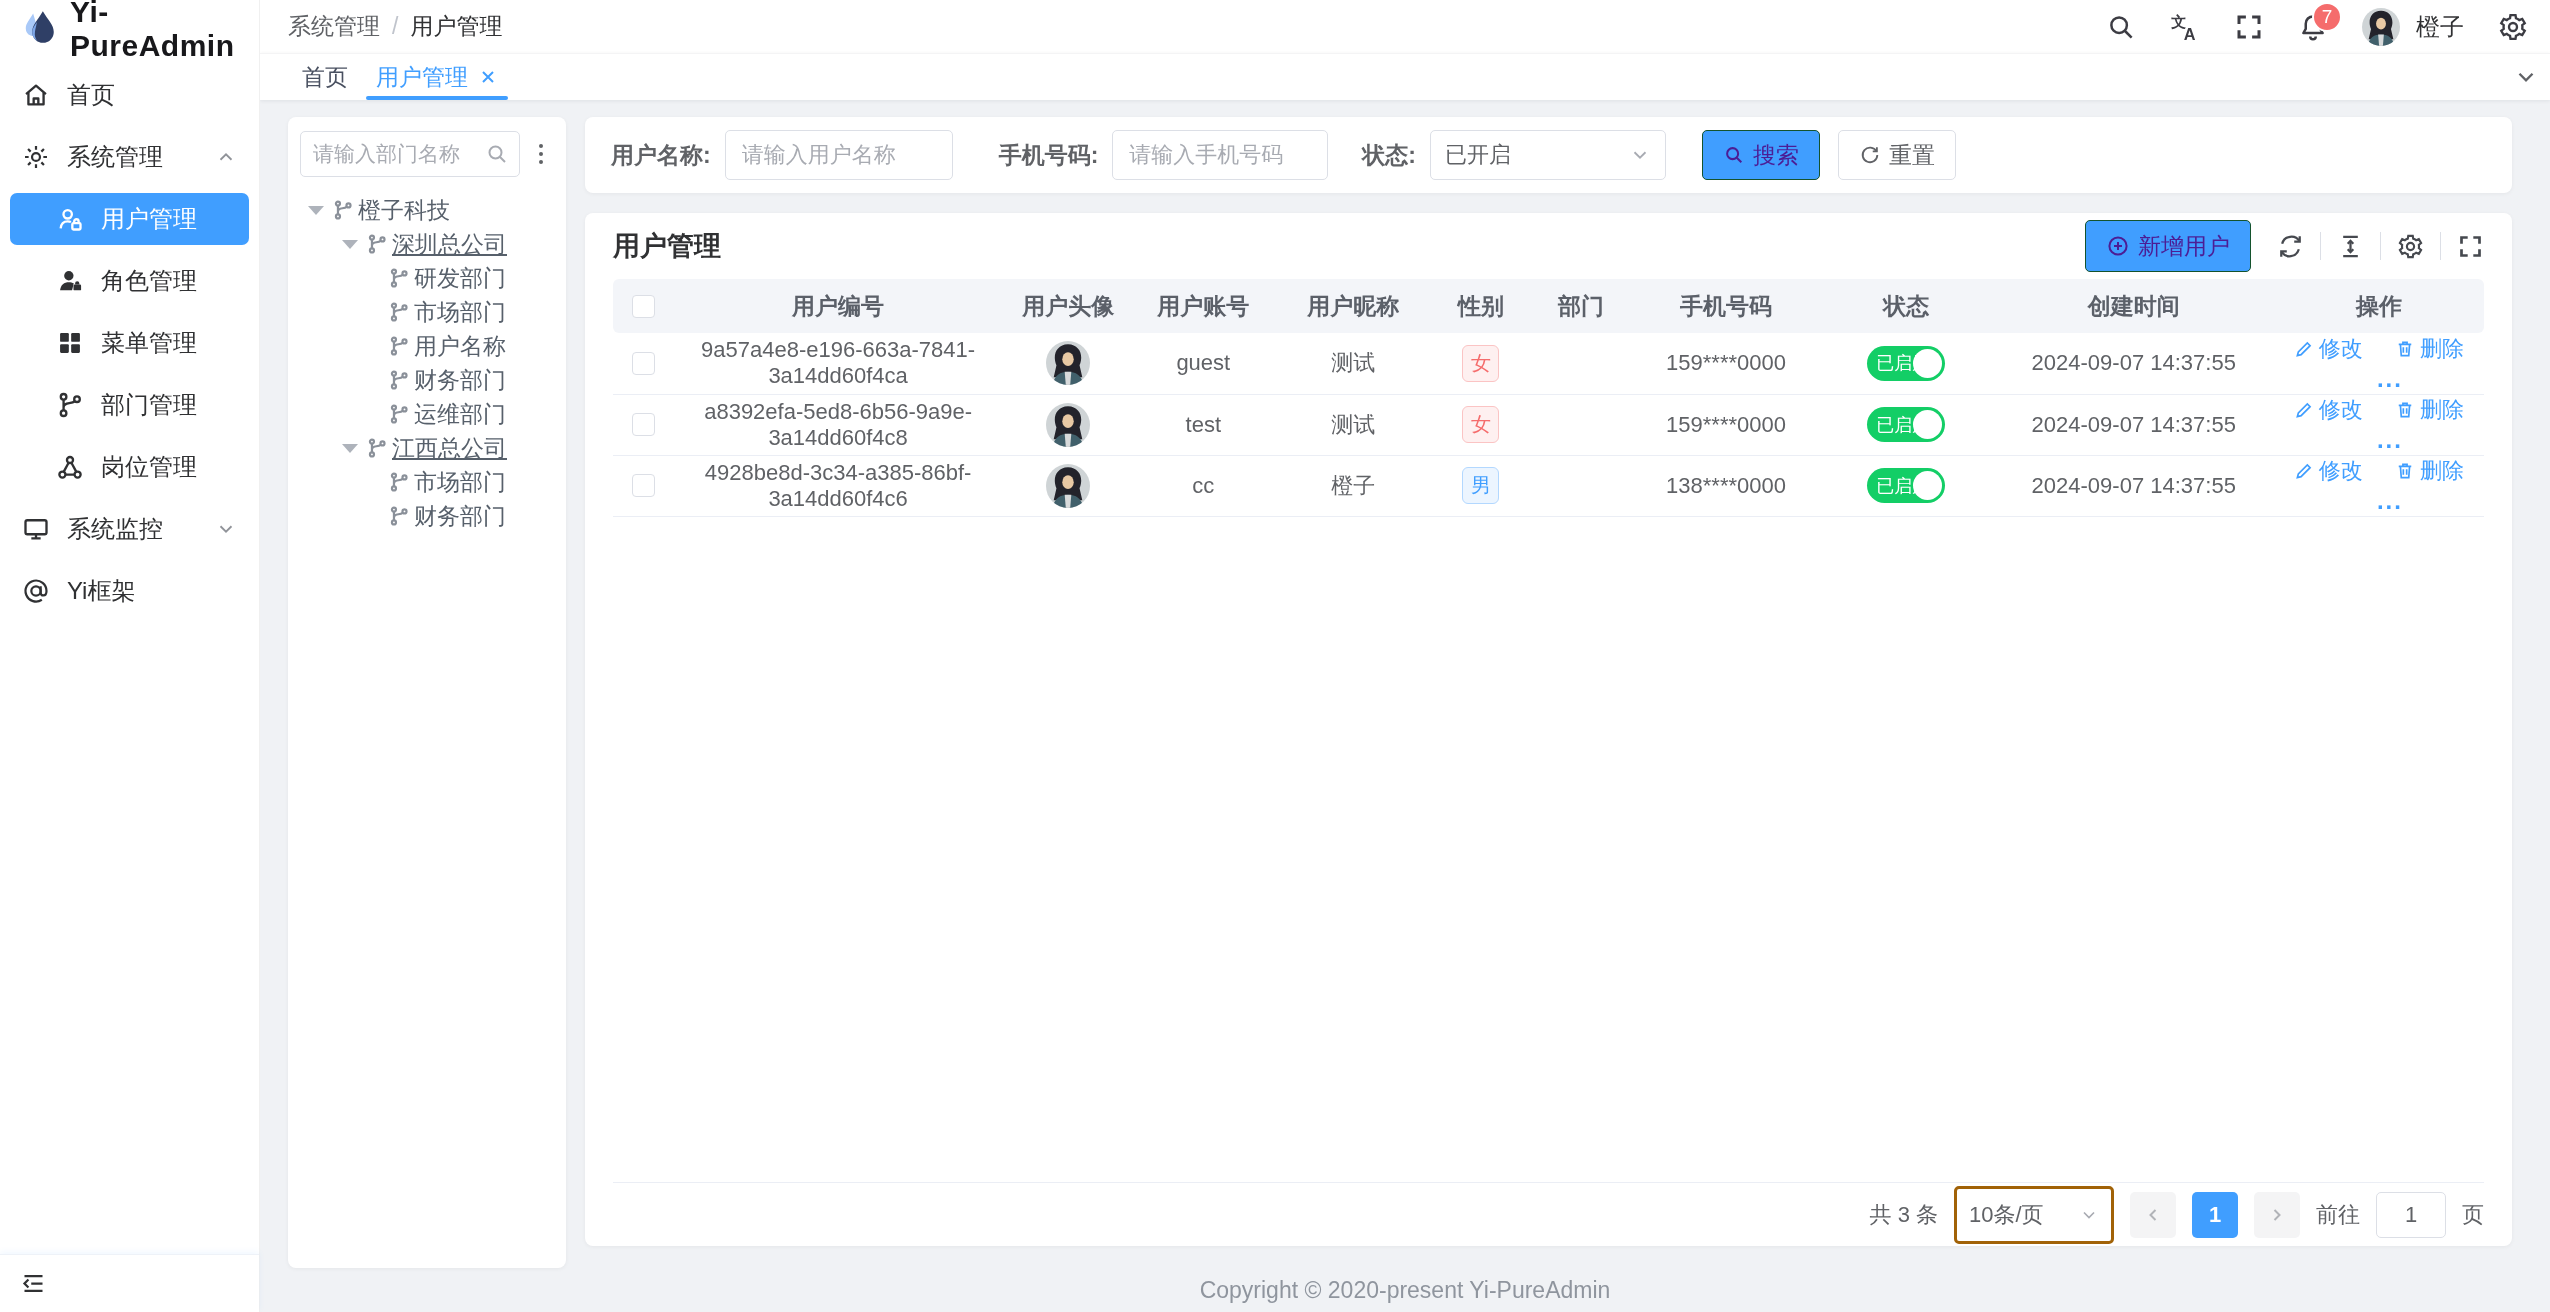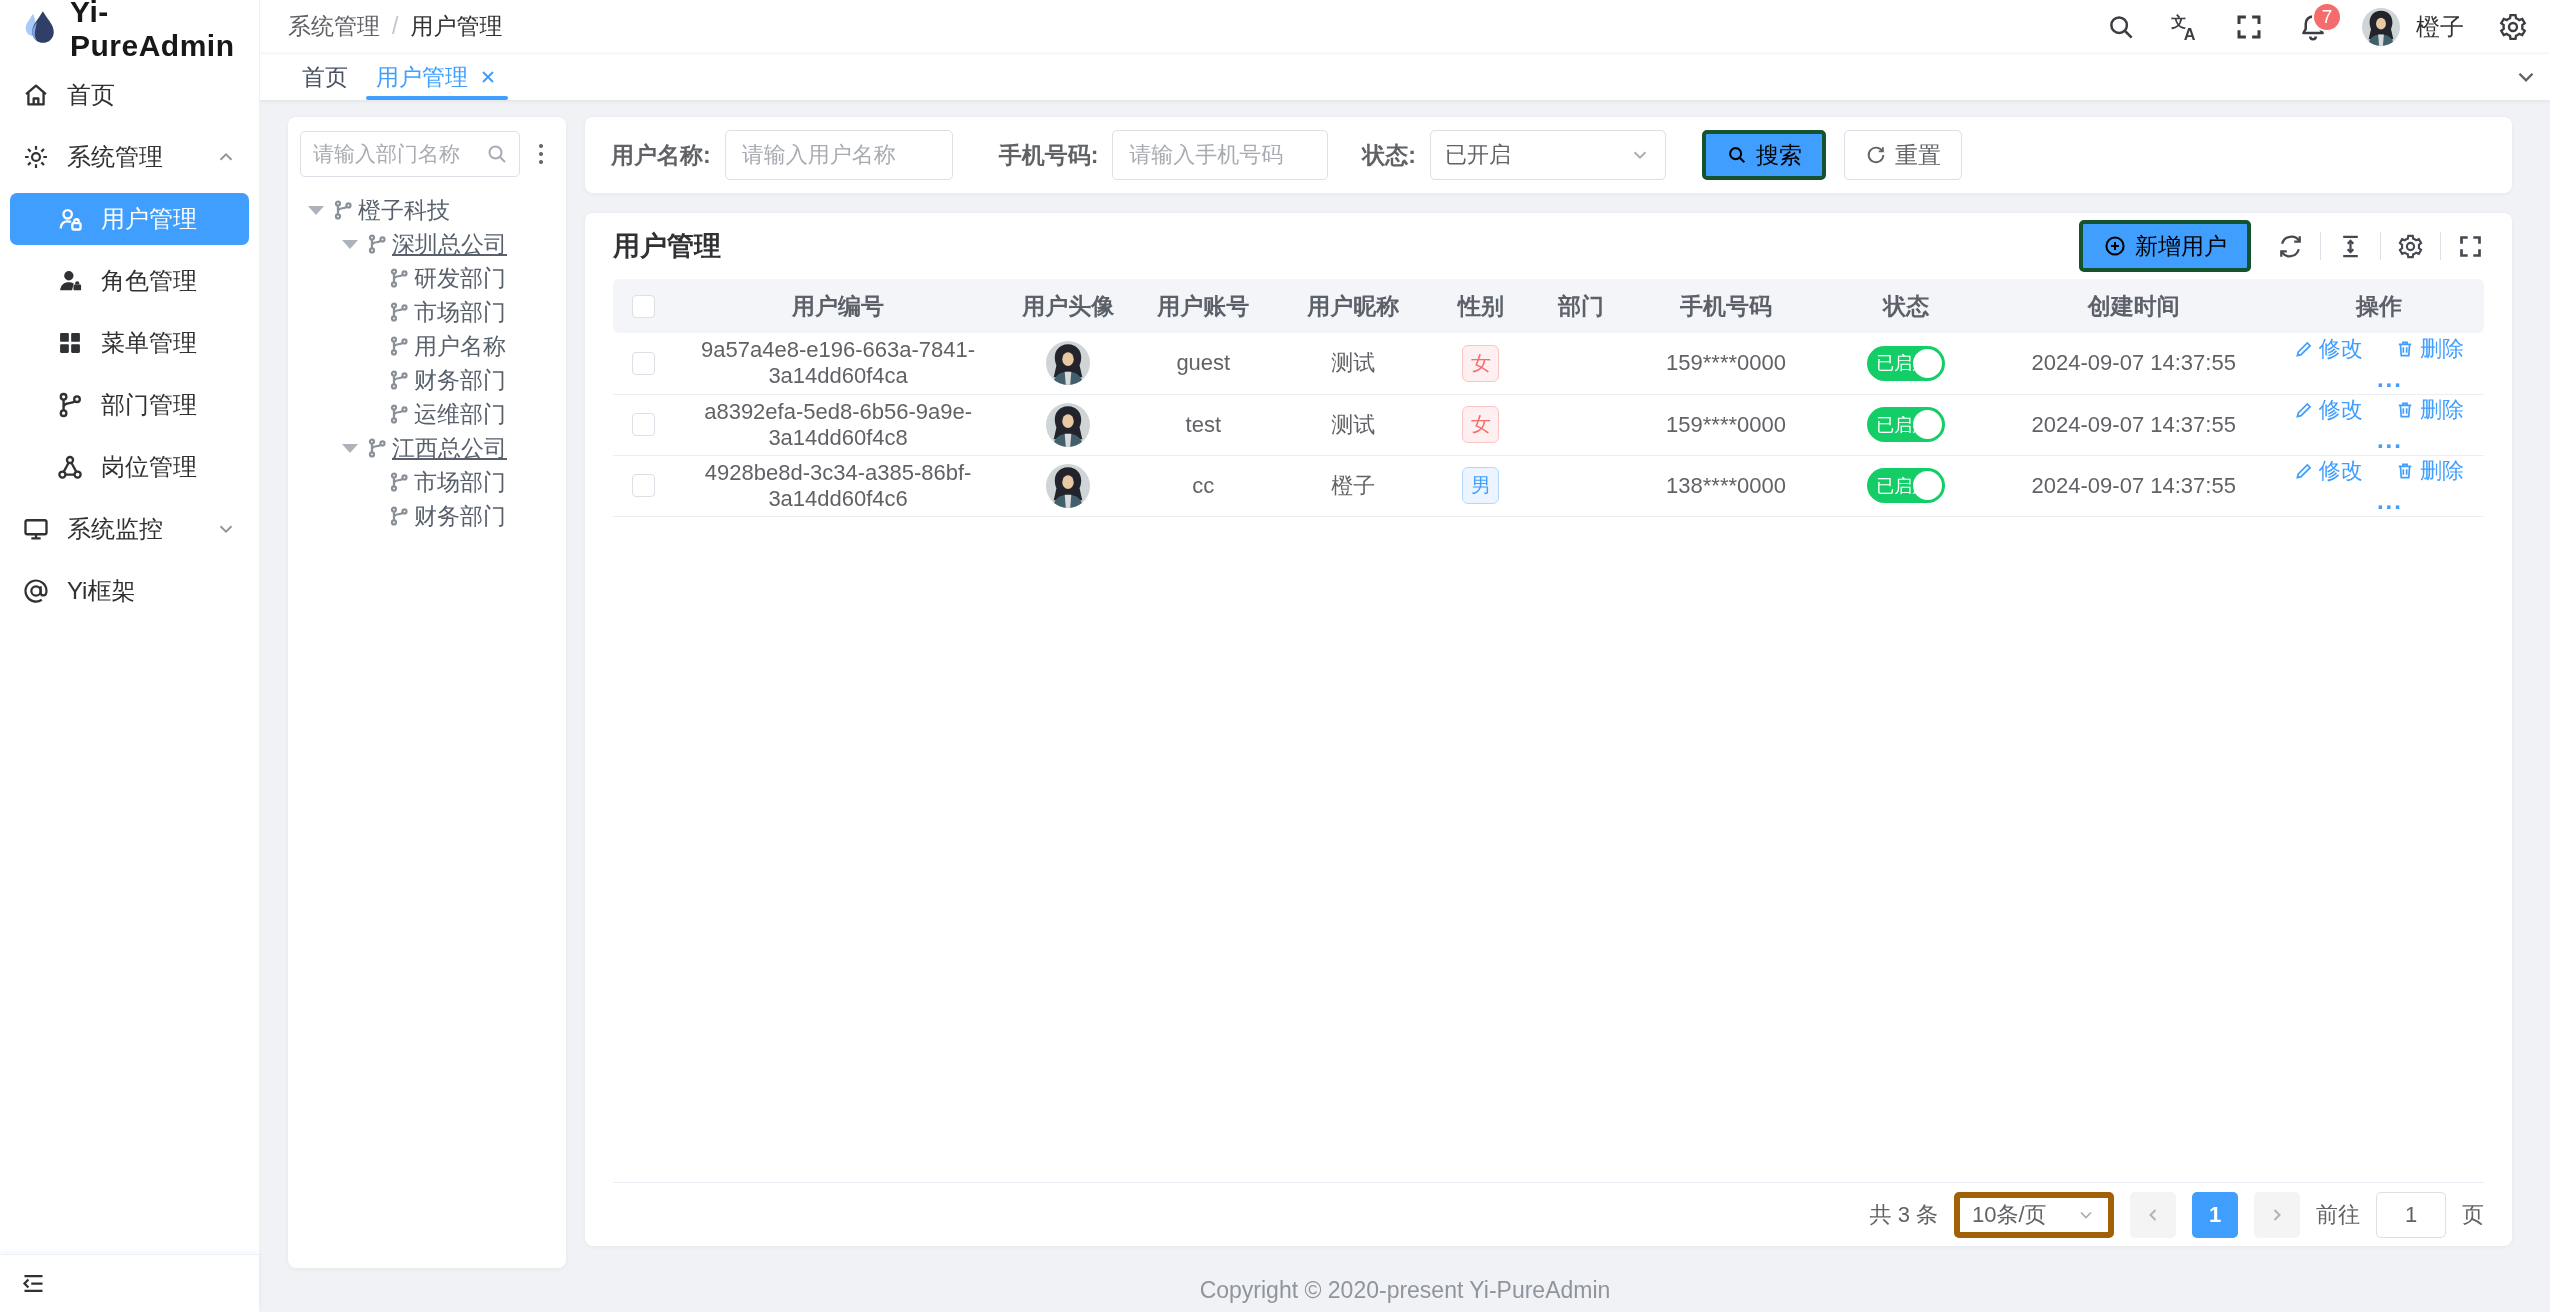--- a/index.html
+++ b/index.html
@@ -86,21 +86,21 @@
              display:flex; align-items:center; padding:0 16px; background:#fff; }
   .f-input input { border:none; outline:none; width:100%; font-size:22px; color:#606266;
                    font-family:inherit; background:transparent; }
   .f-input input::placeholder { color:#a8abb2; }
   .f-select { width:236px; height:50px; border:1px solid #dcdfe6; border-radius:5px; margin-left:14px;
               display:flex; align-items:center; padding:0 14px; color:#606266; font-size:22px;
               cursor:pointer; background:#fff; }
   .f-select .sel-chev { margin-left:auto; color:#a8abb2; }
   .btn { height:50px; border-radius:5px; display:inline-flex; align-items:center; justify-content:center;
          gap:8px; font-size:23px; cursor:pointer; padding:0 20px; white-space:nowrap; }
-  .btn-primary { background:#409eff; color:#000000; border:4px solid #14532d; }
+  .btn-primary { background:#409eff; color:#4c1d95; border:1px solid #14532d; }
   .btn-plain { background:#fff; color:#606266; border:1px solid #dcdfe6; }
   .gap46 { margin-left:46px; } .gap34 { margin-left:34px; } .gap36 { margin-left:36px; } .gap18 { margin-left:18px;padding-left:20px; }
 
   
   .table-card { position:absolute; left:0; right:0; top:96px; height:1033px; padding:0 28px; }
   .tc-header { height:66px; display:flex; align-items:center; }
   .tc-title { font-size:27px; font-weight:bold; color:#303133; }
   .tc-tools { margin-left:auto; display:flex; align-items:center; }
   .tool-ico { width:27px; height:27px; color:#46494f; cursor:pointer; }
   .tool-sep { width:1px; height:28px; background:#dcdfe6; margin:0 16px; }
@@ -127,21 +127,21 @@
                   background:#fff; }
   .act-link { display:inline-flex; align-items:center; gap:5px; color:#409eff; cursor:pointer;
               font-size:22px; }
   .act-gap { margin-left:26px; }
   .dots { color:#409eff; letter-spacing:2px; font-weight:bold; cursor:pointer; margin-left:22px; font-size:24px; }
 
   
   .pagination { position:absolute; left:28px; right:28px; bottom:0; height:64px; border-top:1px solid #ebeef5;
                 display:flex; align-items:center; justify-content:flex-end; gap:16px; font-size:22px;
                 color:#606266; }
-  .pg-select { width:160px; height:46px; border:6px solid #a16207; border-radius:5px; display:flex;
+  .pg-select { width:160px; height:58px; border:3px solid #a16207; border-radius:5px; display:flex;
                align-items:center; padding:0 12px; cursor:pointer; background:#fff; }
   .pg-select .sel-chev { margin-left:auto; color:#a8abb2; }
   .pg-btn { width:46px; height:46px; border-radius:5px; background:#f4f4f5; display:flex; align-items:center;
             justify-content:center; color:#b1b3b8; cursor:pointer; }
   .pg-num { width:46px; height:46px; border-radius:5px; background:#409eff; color:#fff; font-weight:bold;
             display:flex; align-items:center; justify-content:center; cursor:pointer; }
   .pg-goto-input { width:70px; height:46px; border:1px solid #dcdfe6; border-radius:5px; text-align:center;
                    font-size:22px; color:#606266; outline:none; font-family:inherit; }
 
   .footer { position:absolute; left:0; right:0; bottom:8px; text-align:center; color:#8f959e; font-size:23px; }

